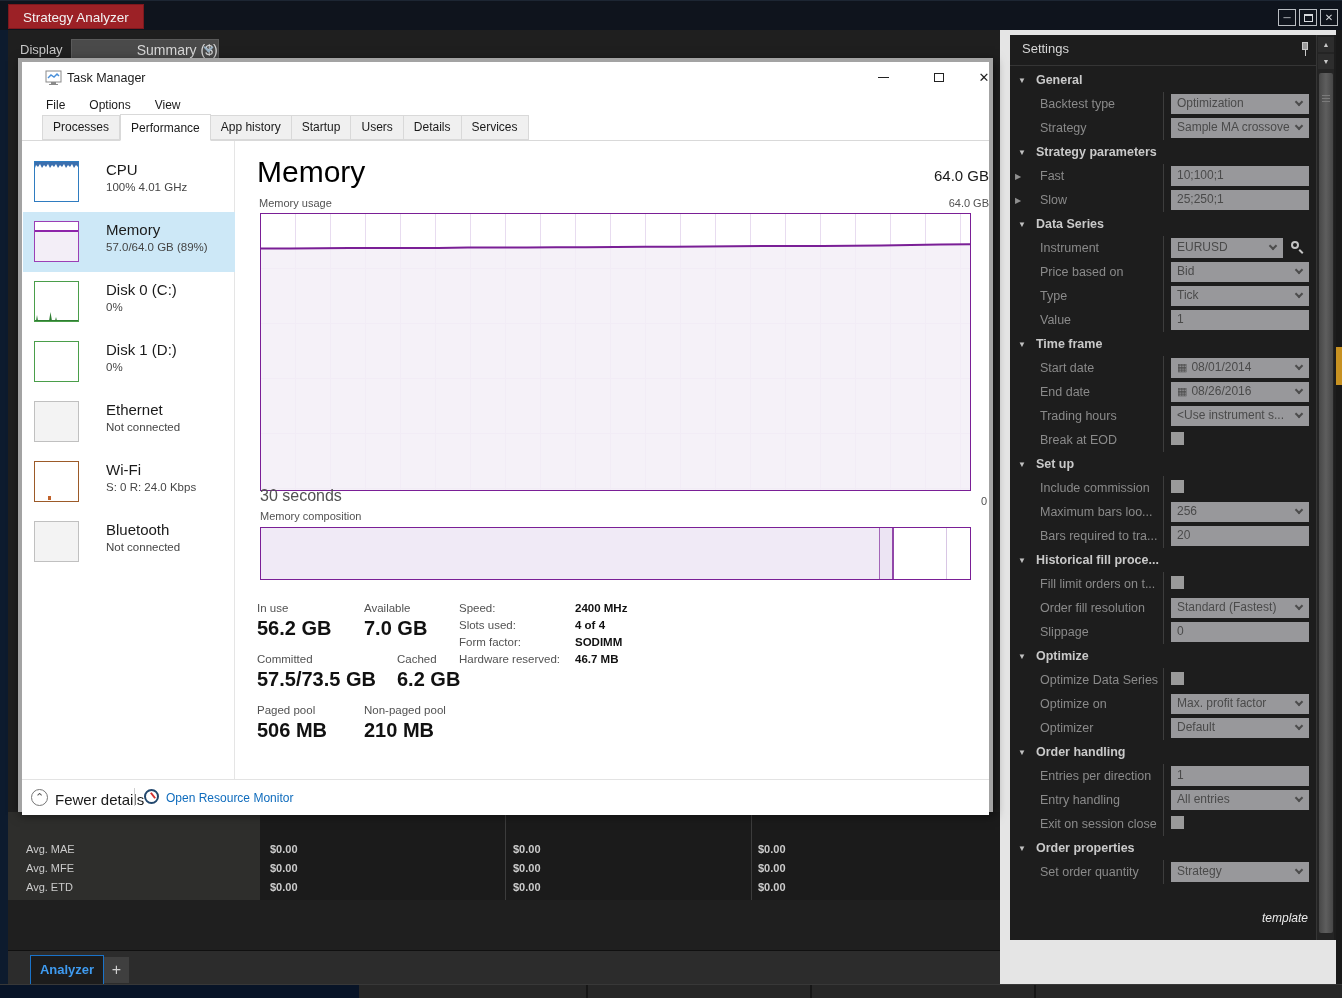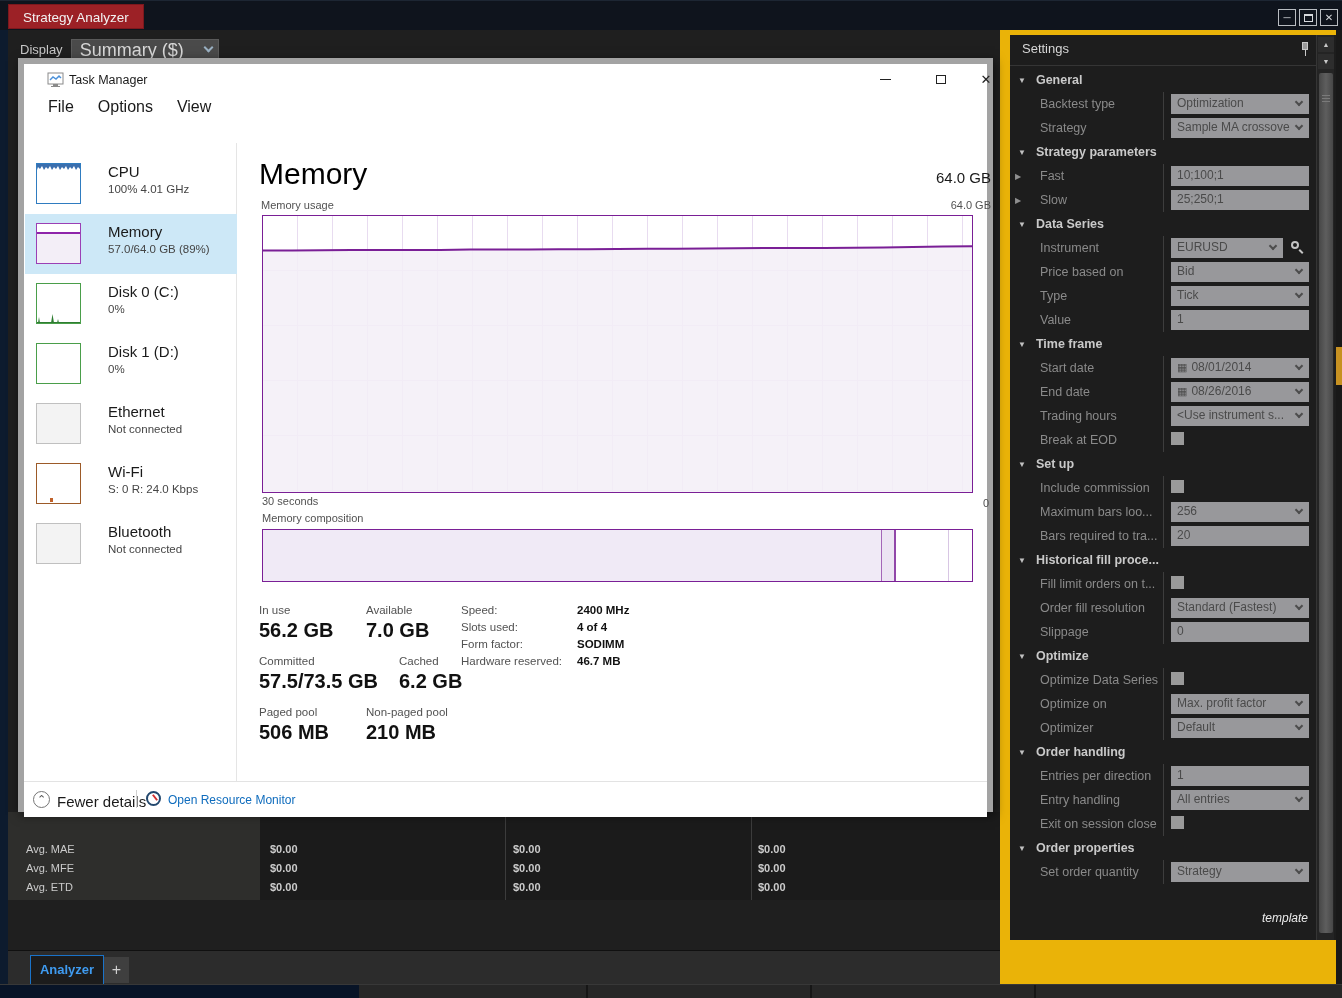--- a/index.html
+++ b/index.html
@@ -1,18 +1,18 @@
 <!DOCTYPE html>
 <html><head>
 <meta charset="utf-8">
 <style>
   * { margin:0; padding:0; box-sizing:border-box; }
   html,body { width:1342px; height:998px; overflow:hidden; background:#2b2b2b;
     font-family:"Liberation Sans", sans-serif; }
-  #stage { position:relative; width:1342px; height:998px; background:#eab308; overflow:hidden; }
+  #stage { position:relative; width:1342px; height:998px; background:#e5e5e5; overflow:hidden; }
 
   
   #titlebar { position:absolute; left:0; top:0; width:1342px; height:30px; background:#0f141d; border-top:1px solid #1d2633; }
   #title-tab { position:absolute; left:8px; top:3px; height:25px; padding:0 14px; background:#9c2126;
     color:#f2f2f2; font-size:13.5px; line-height:25px; border:1px solid #7d181d; }
   .winbtns { position:absolute; top:8px; right:4px; display:flex; gap:3px; }
   .winbtn { width:18px; height:17px; border:1px solid #b9bdc2; color:#d6d9dd; display:flex;
     align-items:center; justify-content:center; font-size:10px; background:transparent; }
   .winbtn .maxbox { width:9px; height:8px; border:1px solid #d6d9dd; border-top-width:2px; }
 
@@ -20,53 +20,53 @@
   #left-strip { position:absolute; left:0; top:30px; width:8px; height:968px; background:#0d1b2e; }
   #bottom-strip { position:absolute; left:0; top:984px; width:1342px; height:14px; background:#272727; border-top:1px solid #383838; }
   #bottom-strip .navy { position:absolute; left:0; top:0; width:359px; height:14px; background:#081427; }
   #bottom-strip .vdiv { position:absolute; top:0; width:2px; height:14px; background:#161616; }
 
   
   #analyzer { position:absolute; left:8px; top:30px; width:992px; height:950px; background:#1f1f1f; }
   #display-row { position:absolute; left:12px; top:8px; height:22px; display:flex; align-items:center; }
   #display-label { color:#c9c9c9; font-size:13px; margin-right:8px; }
   #display-dd { width:148px; height:21px; background:#4a4a4a; border:1px solid #5a5a5a; color:#d8d8d8;
-    font-size:18px; line-height:20px; padding-left:8px; position:relative; }
+    font-size:14px; line-height:20px; padding-left:20px; position:relative;text-align:right; }
   #display-dd .dd-chev { position:absolute; right:6px; top:6px; width:7px; height:7px;
     border-right:2px solid #9ab0c2; border-bottom:2px solid #9ab0c2; transform:rotate(45deg); margin-top:-2px; }
 
   
   #sa-table { position:absolute; left:0; top:782px; width:992px; height:88px; background:#1b1b1b; }
   #sa-table .label-col { position:absolute; left:0; top:0; width:252px; height:88px; background:#2e2e2c; }
   #sa-table .vline { position:absolute; top:0; width:1px; height:88px; background:#3c3c3c; }
   .sa-row { position:absolute; left:0; width:992px; height:19px; font-size:11px; color:#cbcbcb; }
   .sa-row .rl { position:absolute; left:18px; top:3px; }
   .sa-row .rv { position:absolute; top:3px;font-weight:bold; }
 
   
   #sa-tabstrip { position:absolute; left:0; top:920px; width:992px; height:34px; background:#2c2c2c; border-top:1px solid #101010; }
   #tab-analyzer { position:absolute; left:22px; top:4px; width:74px; height:30px; background:#1c1c1c;
     border:1px solid #1a73c9; color:#3f9bf0; font-size:13px; font-weight:bold; text-align:center; line-height:28px; }
   #tab-add { position:absolute; left:96px; top:6px; width:25px; height:26px; background:#3f3f3f;
     color:#d0d0d0; font-size:16px; text-align:center; line-height:25px; }
 
   
   #tm { position:absolute; left:18px; top:58px; width:975px; height:754px; background:#ffffff;
-    border:6px solid #a3a3a3; box-shadow:2px 3px 10px rgba(0,0,0,.55); color:#1a1a1a; }
+    border:4px solid #a3a3a3; box-shadow:2px 3px 10px rgba(0,0,0,.55); color:#1a1a1a; }
   #tm-titlebar { position:absolute; left:0; top:0; width:100%; height:32px; background:#fff; }
   #tm-title { position:absolute; left:45px; top:9px; font-size:12.5px; }
   #tm-appicon { position:absolute; left:23px; top:8px; }
   .tm-ctl { position:absolute; top:0; width:34px; height:30px; display:flex; align-items:center; justify-content:center; color:#222; }
   #tm-min { left:844px; } #tm-max { left:900px; } #tm-close { left:945px; }
   #tm-min .bar { width:11px; height:1px; background:#222; }
   #tm-max .box { width:10px; height:9px; border:1px solid #222; }
   #tm-close { font-size:13px; font-weight:400; }
 
   #tm-menubar { position:absolute; left:0; top:32px; width:100%; height:22px; display:flex; align-items:center; padding-left:24px; gap:24px; }
-  .tm-menu { font-size:16px; color:#1a1a1a; }
+  .tm-menu { font-size:12px; color:#1a1a1a; }
 
   #tm-tabs { position:absolute; left:0; top:54px; width:100%; height:25px; border-bottom:1px solid #d9d9d9; padding-left:20px; display:flex; align-items:flex-end; }
   .tm-tab { font-size:12px; padding:4px 10px 5px; border:1px solid #d9d9d9; border-left-width:0; background:#f0f0f0; color:#1a1a1a; }
   .tm-tab:first-child { border-left-width:1px; }
   .tm-tab.active { background:#fff; border-left-width:1px; border-bottom:1px solid #fff; margin-bottom:-1px; padding-top:6px; font-size:12px; }
 
   
   #tm-side { position:absolute; left:1px; top:79px; width:212px; height:638px; background:#fff; border-right:1px solid #e5e5e5; }
   .side-item { position:absolute; left:0; width:212px; height:60px; cursor:default; }
   .side-item.selected { background:#cde8f7; }
@@ -87,21 +87,21 @@
   #tm-main { position:absolute; left:235px; top:79px; width:732px; height:638px; }
   #mem-title { position:absolute; left:0; top:14px; font-size:30px; font-weight:300; color:#000; }
   #mem-capacity { position:absolute; right:0; top:26px; font-size:15px; color:#1a1a1a; }
   #usage-label { position:absolute; left:2px; top:56px; font-size:11px; color:#525252; }
   #usage-max { position:absolute; right:0; top:56px; font-size:11px; color:#525252; }
   #usage-chart { position:absolute; left:3px; top:72px; width:711px; height:278px; border:1px solid #7a1f96;
     background-color:#fff;
     background-image:repeating-linear-gradient(to right, transparent 0 34px, #e8dcf0 34px 35px),
                      repeating-linear-gradient(to bottom, transparent 0 54px, #e8dcf0 54px 55px); }
   #usage-chart svg { position:absolute; left:0; top:0; }
-  #time-label { position:absolute; left:3px; top:346px; font-size:11px; color:#525252;margin-top:6px; }
+  #time-label { position:absolute; left:3px; top:346px; font-size:16px; color:#525252; }
   #time-end { position:absolute; right:2px; top:354px; font-size:11px; color:#525252; }
   #comp-label { position:absolute; left:3px; top:369px; font-size:11px; color:#525252; }
   #comp-bar { position:absolute; left:3px; top:386px; width:711px; height:53px; border:1px solid #7a1f96; background:#fff; display:flex; }
   .comp-seg { height:100%; }
   .comp-seg.in-use { background:#f0eaf6; border-right:1px solid rgba(123,31,150,.65); }
   .comp-seg.modified { background:#ece4f3; border-right:2px solid rgba(123,31,150,.8); }
   .comp-seg.standby { background:#fff; border-right:1px solid #d8c6e4; }
   .comp-seg.free { background:#fff; }
 
   #big-stats { position:absolute; left:0; top:461px; width:420px; }
@@ -248,20 +248,29 @@
       <div class="tm-ctl" id="tm-close">
           <span>✕</span>
         </div>
     </div>
 
     <div id="tm-menubar">
         <div class="tm-menu">File</div>
         <div class="tm-menu">Options</div>
         <div class="tm-menu">View</div>
       </div>
+    <div id="tm-tabs">
+        <div class="tm-tab">Processes</div>
+        <div class="tm-tab active">Performance</div>
+        <div class="tm-tab">App history</div>
+        <div class="tm-tab">Startup</div>
+        <div class="tm-tab">Users</div>
+        <div class="tm-tab">Details</div>
+        <div class="tm-tab">Services</div>
+      </div>
     <div id="tm-side">
         <div class="side-item" style="top: 11px;">
           <div class="thumb cpu"><svg width="43" height="39" viewBox="0 0 43 39">
               <path d="M0,0 L43,0 43,5 41,3 39,6 37,2 35,5 33,3 31,6 29,2 27,5 25,3 23,6 21,2 19,5 17,3 15,6 13,2 11,5 9,3 7,6 5,2 3,5 1,3 0,6 Z" fill="#3b6fae"></path>
             </svg></div>
           <div class="side-text">
             <div class="side-name">CPU</div>
             <div class="side-sub">100% 4.01 GHz</div>
           </div>
         </div>

